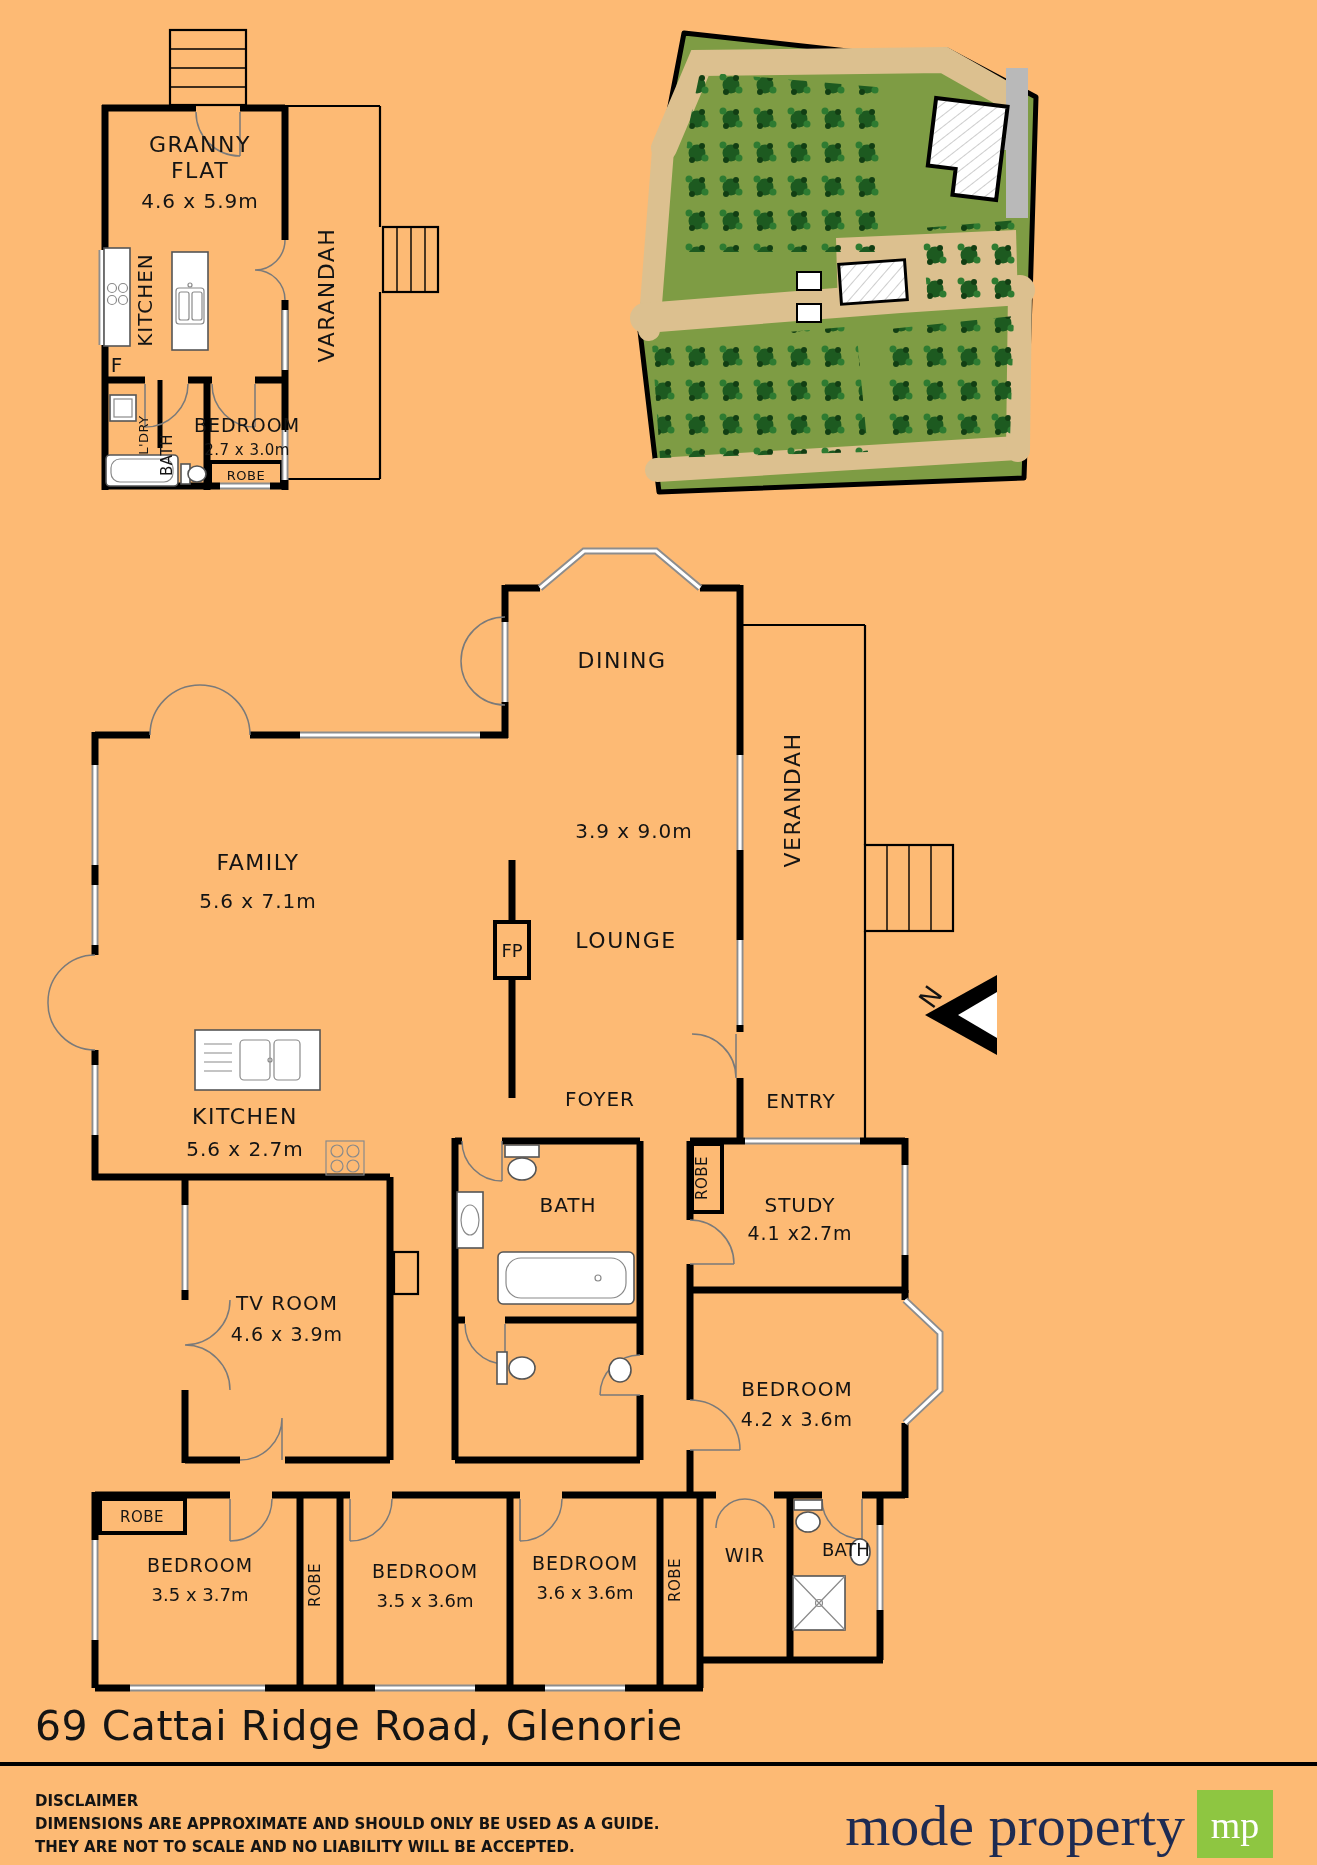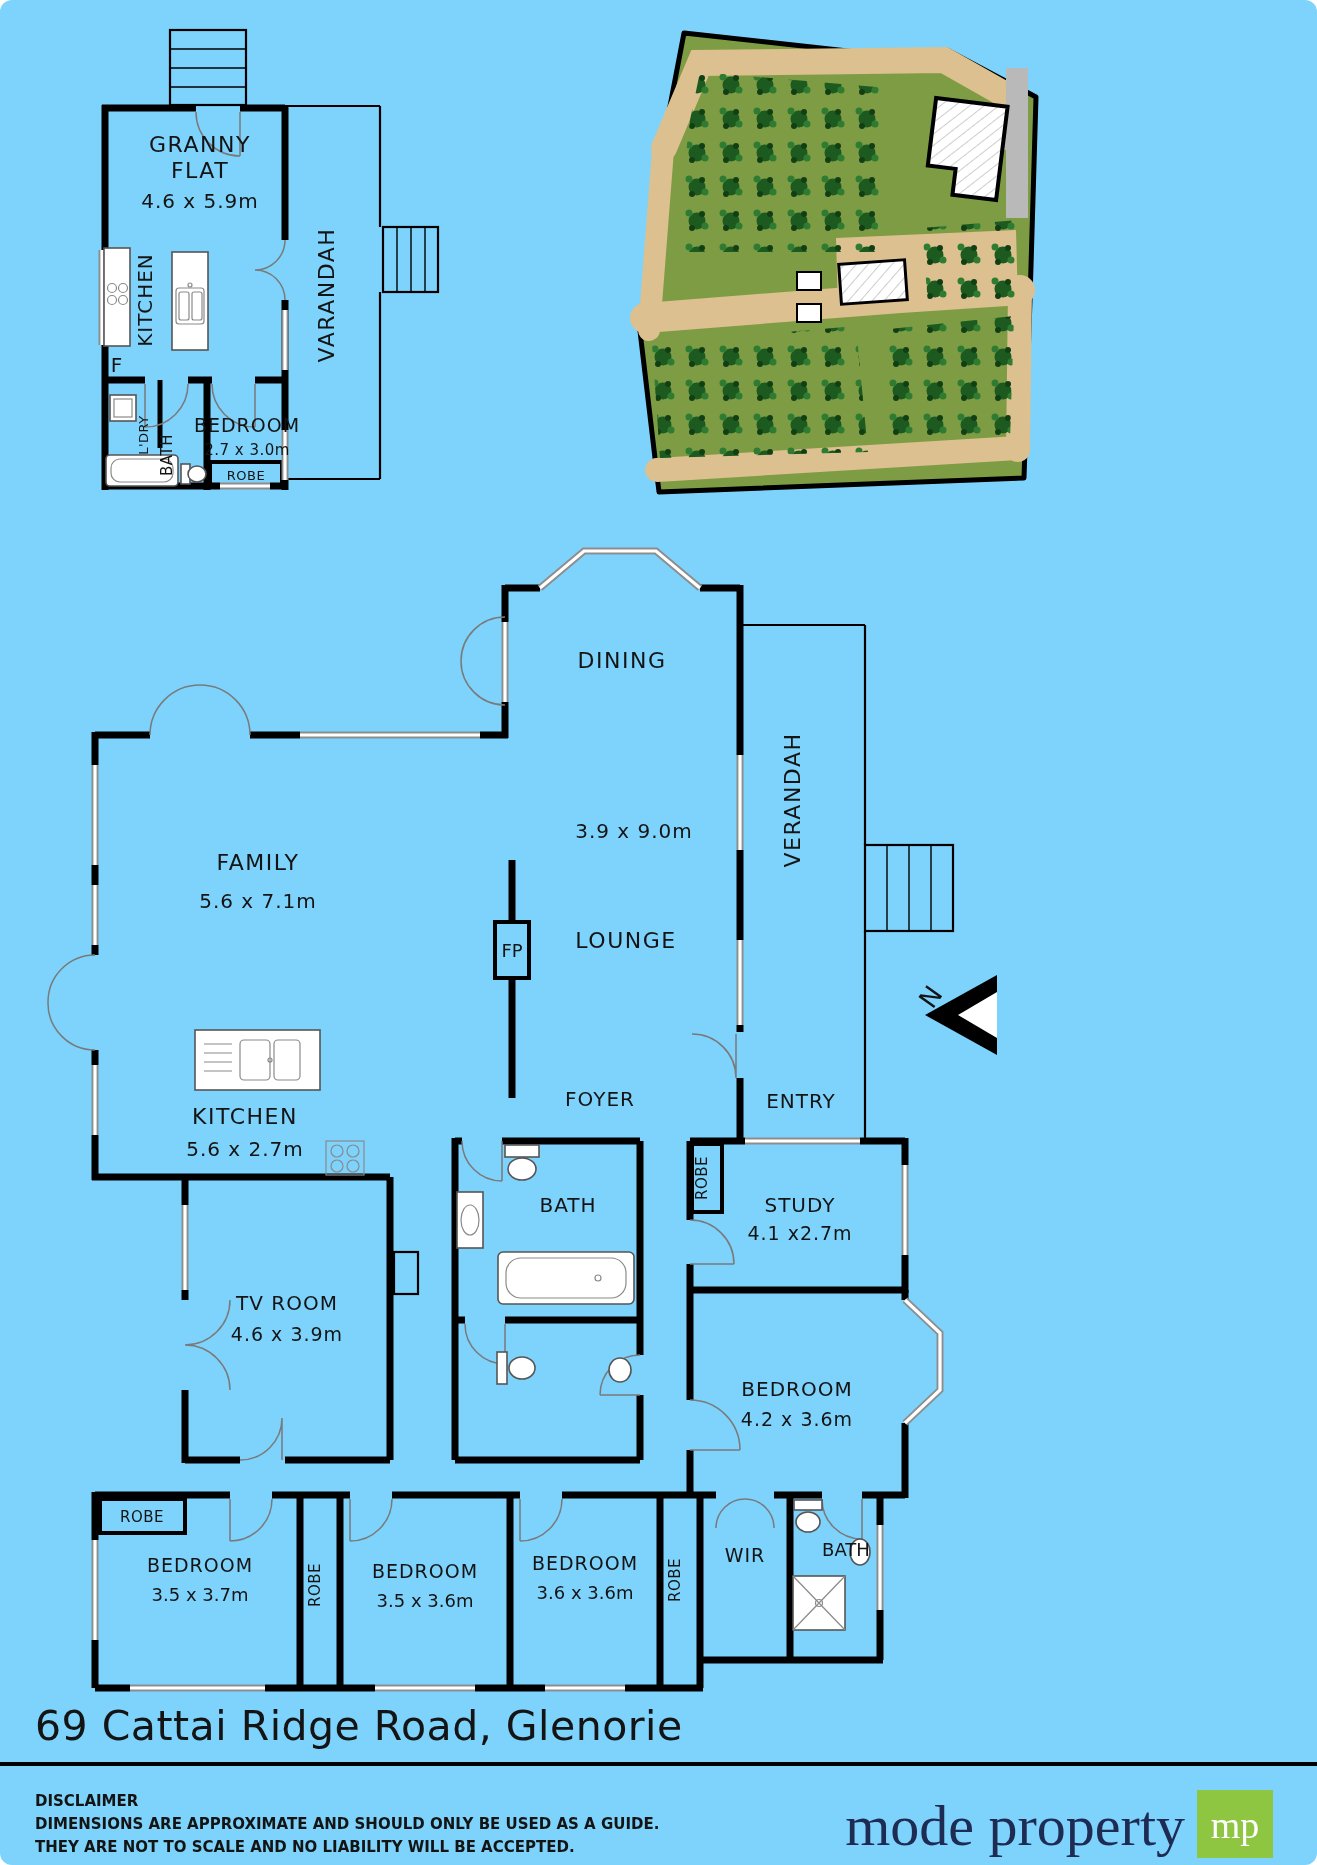--- a/index.html
+++ b/index.html
@@ -1,16 +1,16 @@
 <!DOCTYPE html>
 <html><head>
 <meta charset="utf-8">
 <style>
   html,body{margin:0;padding:0;background:#fff;}
-  #stage{position:relative;width:1317px;height:1865px;background:#7dd3fc;overflow:hidden;border-radius:12px;}
+  #stage{position:relative;width:1317px;height:1865px;background:#fdba74;overflow:hidden;}
   svg{position:absolute;inset:0;}
   
   .w7{stroke:#000;stroke-width:7;fill:none;stroke-linecap:butt;}
   .w5{stroke:#000;stroke-width:5;fill:none;}
   .w4{stroke:#000;stroke-width:4;fill:none;}
   .w2{stroke:#000;stroke-width:2.2;fill:none;}
   .thin{stroke:#000;stroke-width:1.4;fill:none;}
   
   .win-o{stroke:#8d8d8d;stroke-width:7;fill:none;}
   .win-i{stroke:#ffffff;stroke-width:3.2;fill:none;}

